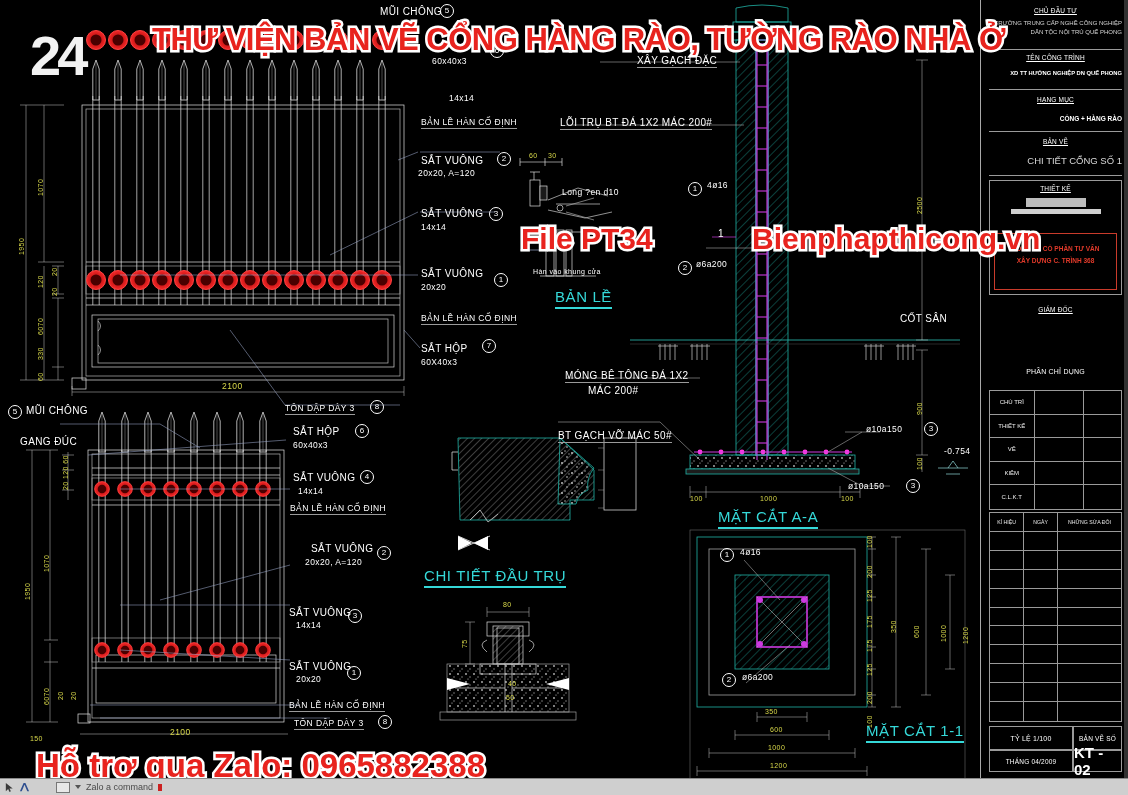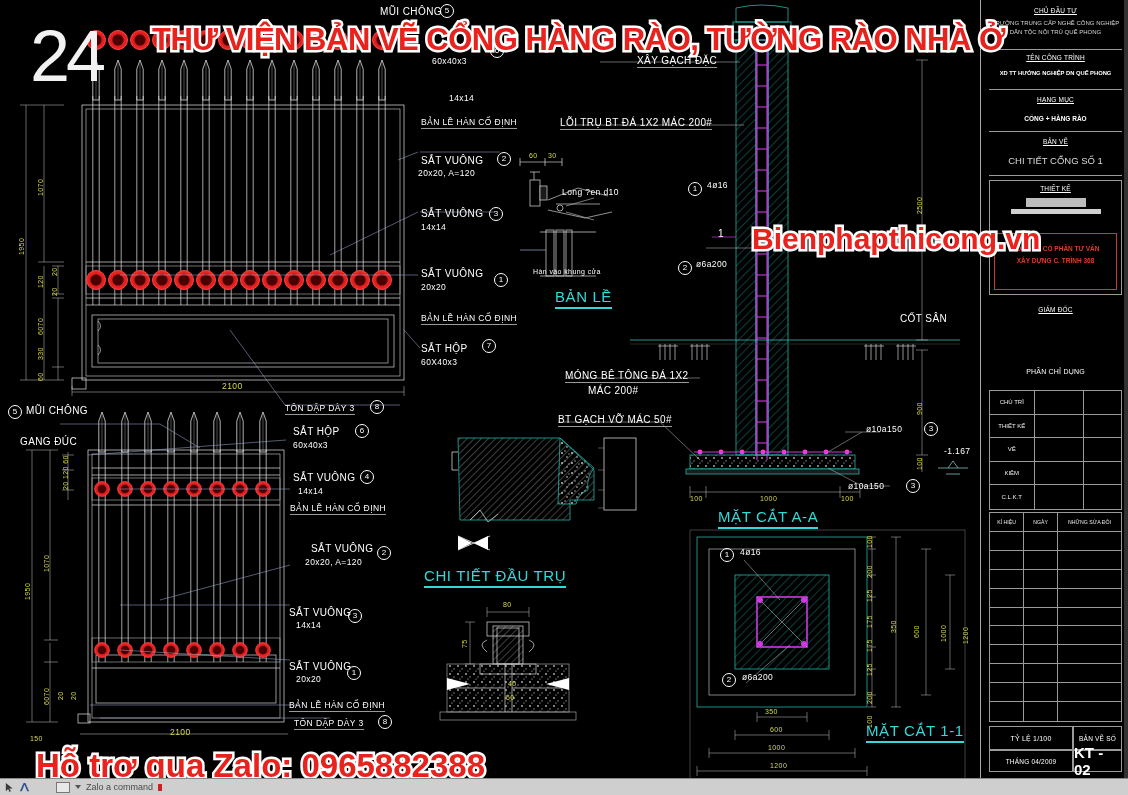--- a/index.html
+++ b/index.html
@@ -24,30 +24,30 @@
   .bub { position:absolute; width:14px; height:14px; border:1px solid #fff; border-radius:50%;
          font-size:8px; line-height:12px; text-align:center; color:#fff; }
 
   
   .ov { position:absolute; white-space:pre; font-weight:bold; color:#e8231e;
         font-family:"Liberation Sans", sans-serif;
         -webkit-text-stroke:5px #fff; paint-order:stroke fill; }
   .ov-title { font-size:31px; line-height:36px; letter-spacing:-0.5px; }
   .ov-file  { font-size:30px; }
   .ov-zalo  { font-size:33px; }
-  .num24 { position:absolute; left:30px; top:14px; font-size:72px; font-weight:normal;
+  .num24 { position:absolute; left:30px; top:14px; font-size:56px; font-weight:bold;
            color:#f2f2f2; font-family:"Liberation Sans", sans-serif; line-height:84px;
            letter-spacing:-4px; }
 
   
   #titleblock { position:absolute; right:0; top:0; width:148px; height:795px;
                 border-left:1px solid #a9a9a9; }
   .tb-lbl { font-size:6.5px; color:#fff; text-align:center; letter-spacing:.2px; }
   .tb-lbl.u { text-decoration:underline; }
-  .tb-val { font-size:7px; color:#fff; font-weight:bold; text-align:center; }
+  .tb-val { font-size:7px; color:#fff; font-weight:bold; text-align:right; }
   .tb-val.big { font-size:9.5px; font-weight:normal; color:#d8d8d8; }
   .stamp { position:absolute; color:#e23a2a; font-size:6.5px; font-weight:bold; text-align:center;
            line-height:9px; width:100%; }
   .kt { font-size:15px; font-weight:bold; color:#fff; }
 
   
   #appbar { position:absolute; left:0; bottom:0; width:1128px; height:17px;
             background:#cfcfcf; border-top:1px solid #8a8a8a; display:flex; align-items:center;
             padding-left:4px; gap:4px; }
   #cmdline { position:absolute; left:56px; bottom:0px; height:16px; width:300px;
@@ -640,39 +640,39 @@
     <div class="cad sm" style="left:562px;top:187px">Long ?en d10</div>
     <div class="cad xs" style="left:533px;top:268px">Hàn vào khung cửa</div>
     <div class="cad yel xs" style="left:529px;top:152px">60</div>
     <div class="cad yel xs" style="left:548px;top:152px">30</div>
     <div class="title-cad" style="position:absolute;left:555px;top:288px">BẢN LỀ</div>
 
     <div class="cad ul" style="left:637px;top:55px">XÂY GẠCH ĐẶC</div>
     <div class="cad ul" style="left:560px;top:117px">LÕI TRỤ BT ĐÁ 1X2 MÁC 200#</div>
     <div class="cad ul" style="left:565px;top:370px">MÓNG BÊ TÔNG ĐÁ 1X2</div>
     <div class="cad" style="left:588px;top:385px">MÁC 200#</div>
-    <div class="cad ul" style="left:558px;top:414px">BT GẠCH VỠ MÁC 50#</div>
+    <div class="cad ul" style="left:558px;top:430px">BT GẠCH VỠ MÁC 50#</div>
     <div class="cad" style="left:900px;top:313px">CỐT SÂN</div>
 
     <div class="cad sm" style="left:707px;top:180px">4ø16</div>
     <div class="bub" style="left:688px;top:182px">1</div>
     <div class="cad sm" style="left:696px;top:259px">ø6a200</div>
     <div class="bub" style="left:678px;top:261px">2</div>
     <div class="cad sm" style="left:866px;top:424px">ø10a150</div>
     <div class="bub" style="left:924px;top:422px">3</div>
     <div class="cad sm" style="left:848px;top:481px">ø10a150</div>
     <div class="bub" style="left:906px;top:479px">3</div>
 
     <div class="cad yel xs" style="left:916px;top:214px;transform:rotate(-90deg);transform-origin:left top">2500</div>
     <div class="cad yel xs" style="left:916px;top:415px;transform:rotate(-90deg);transform-origin:left top">900</div>
     <div class="cad yel xs" style="left:916px;top:470px;transform:rotate(-90deg);transform-origin:left top">100</div>
     <div class="cad yel xs" style="left:690px;top:495px">100</div>
     <div class="cad yel xs" style="left:760px;top:495px">1000</div>
     <div class="cad yel xs" style="left:841px;top:495px">100</div>
-    <div class="cad sm" style="left:944px;top:446px">-1.167</div>
+    <div class="cad sm" style="left:944px;top:446px">-0.754</div>
     <div class="cad" style="left:718px;top:228px">1</div>
     <div class="title-cad" style="position:absolute;left:718px;top:508px">MẶT CẮT A-A</div>
 
     <div class="title-cad" style="position:absolute;left:424px;top:567px">CHI TIẾT ĐẦU TRỤ</div>
 
     <div class="cad yel xs" style="left:503px;top:601px">80</div>
     <div class="cad yel xs" style="left:461px;top:648px;transform:rotate(-90deg);transform-origin:left top">75</div>
     <div class="cad yel xs" style="left:508px;top:680px">40</div>
     <div class="cad yel xs" style="left:506px;top:694px">50</div>
 
@@ -839,20 +839,21 @@
     </div>
     <div style="position:absolute;left:92px;top:750px;right:6px;height:22px;border:1px solid #9a9a9a;display:flex;align-items:center;justify-content:center">
       <span class="kt">KT - 02</span>
     </div>
   </div>
 
   <div class="num24">24</div>
 
   <div class="ov ov-title" style="left:152px;top:22px">THƯ VIỆN BẢN VẼ CỔNG HÀNG RÀO, TƯỜNG RÀO NHÀ Ở</div>
 
+  <div class="ov ov-file" style="left:521px;top:222px">File PT34</div>
   <div class="ov ov-file" style="left:752px;top:222px">Bienphapthicong.vn</div>
 
   <div class="ov ov-zalo" style="left:36px;top:747px">Hỗ trợ qua Zalo: 0965882388</div>
 
   <div id="appbar">
     <svg class="barglyph" viewBox="0 0 12 12">
         <path d="M2,1 L2,10 L4.5,7.5 L6,11 L7.5,10.2 L6,7 L9.5,7 Z" fill="#3b3b3b"></path>
       </svg>
     <svg class="barglyph" viewBox="0 0 12 12">
         <path d="M1,10 L5,1 L7,1 L11,10 L9,10 L6,3 L3,10 Z" fill="#2f4f8f"></path>

